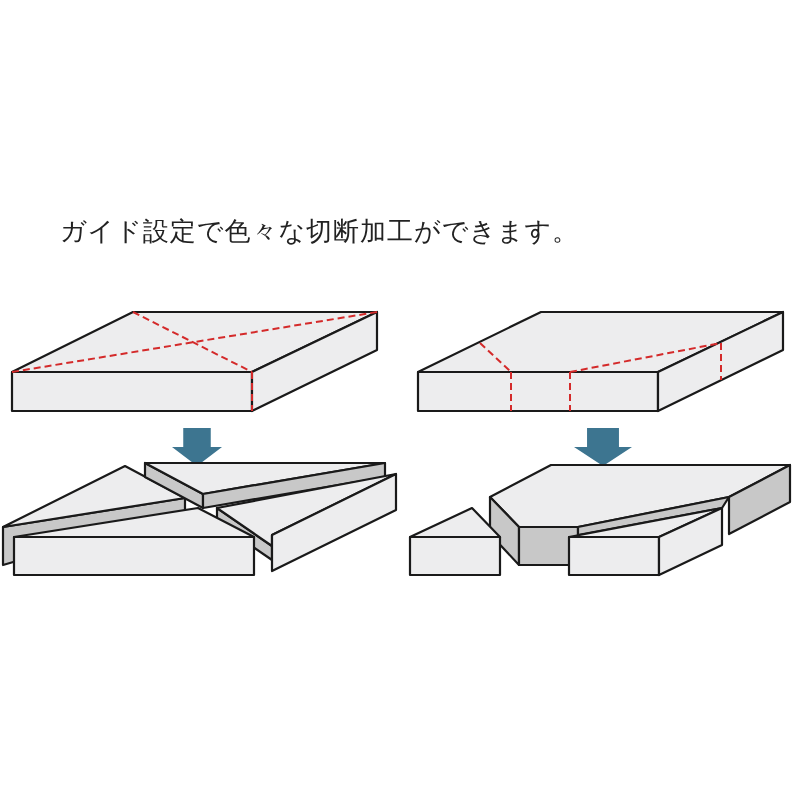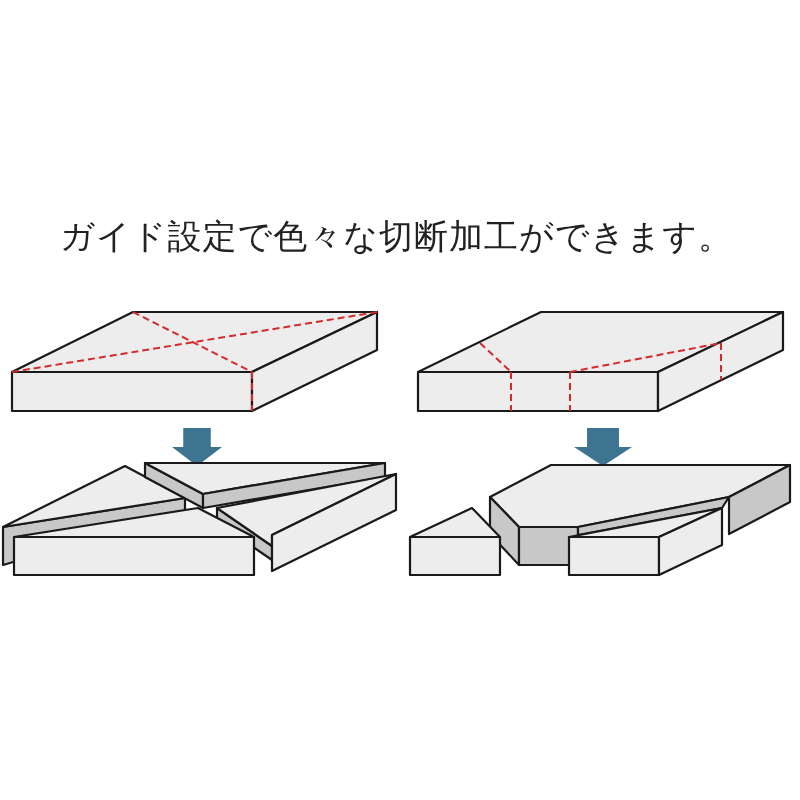--- a/index.html
+++ b/index.html
@@ -1,17 +1,17 @@
 <!DOCTYPE html>
 <html><head>
 <meta charset="utf-8">
 <style>
   html,body{margin:0;padding:0;background:#ffffff;}
   body{width:800px;height:800px;position:relative;overflow:hidden;font-family:"DejaVu Sans","Liberation Sans",sans-serif;}
-  .caption{position:absolute;left:60px;top:214px;width:700px;font-size:34px;color:#222222;letter-spacing:1px;white-space:nowrap;font-weight:normal;}
+  .caption{position:absolute;left:60px;top:214px;width:700px;font-size:26px;color:#222222;letter-spacing:1px;white-space:nowrap;font-weight:normal;}
   svg{position:absolute;left:0;top:0;}
 </style>
 </head>
 <body>
 
 <div class="caption">ガイド設定で色々な切断加工ができます。</div>
 
 <svg id="diagram" width="800" height="800" viewBox="0 0 800 800" xmlns="http://www.w3.org/2000/svg">
     <g>
       <g>

